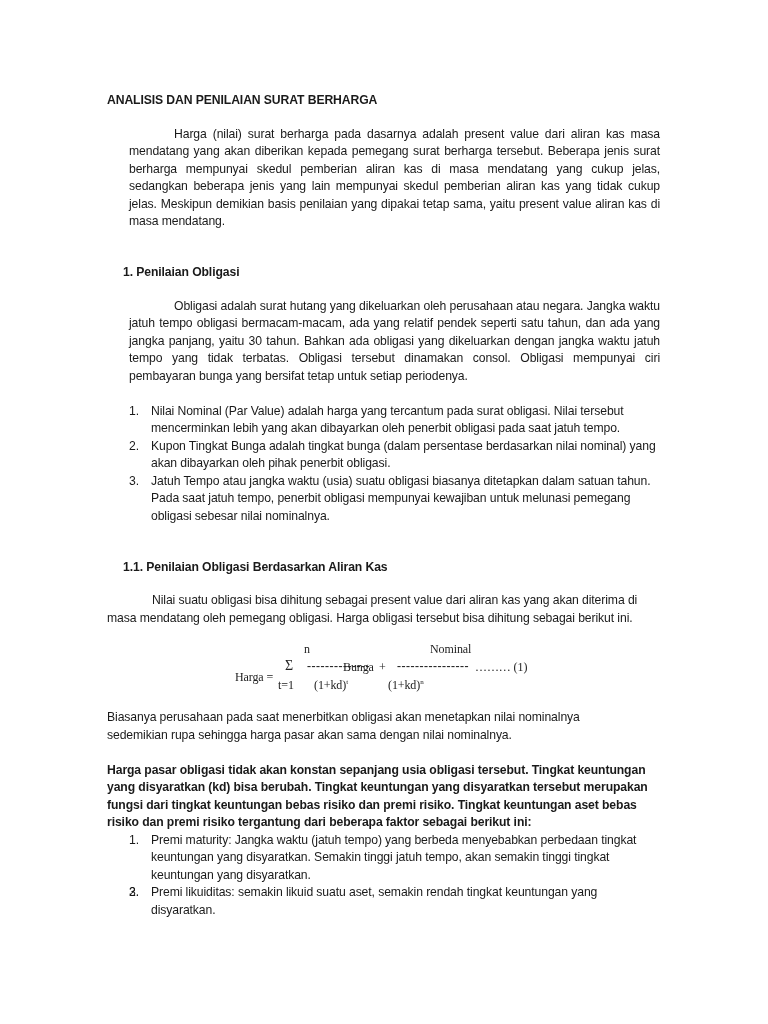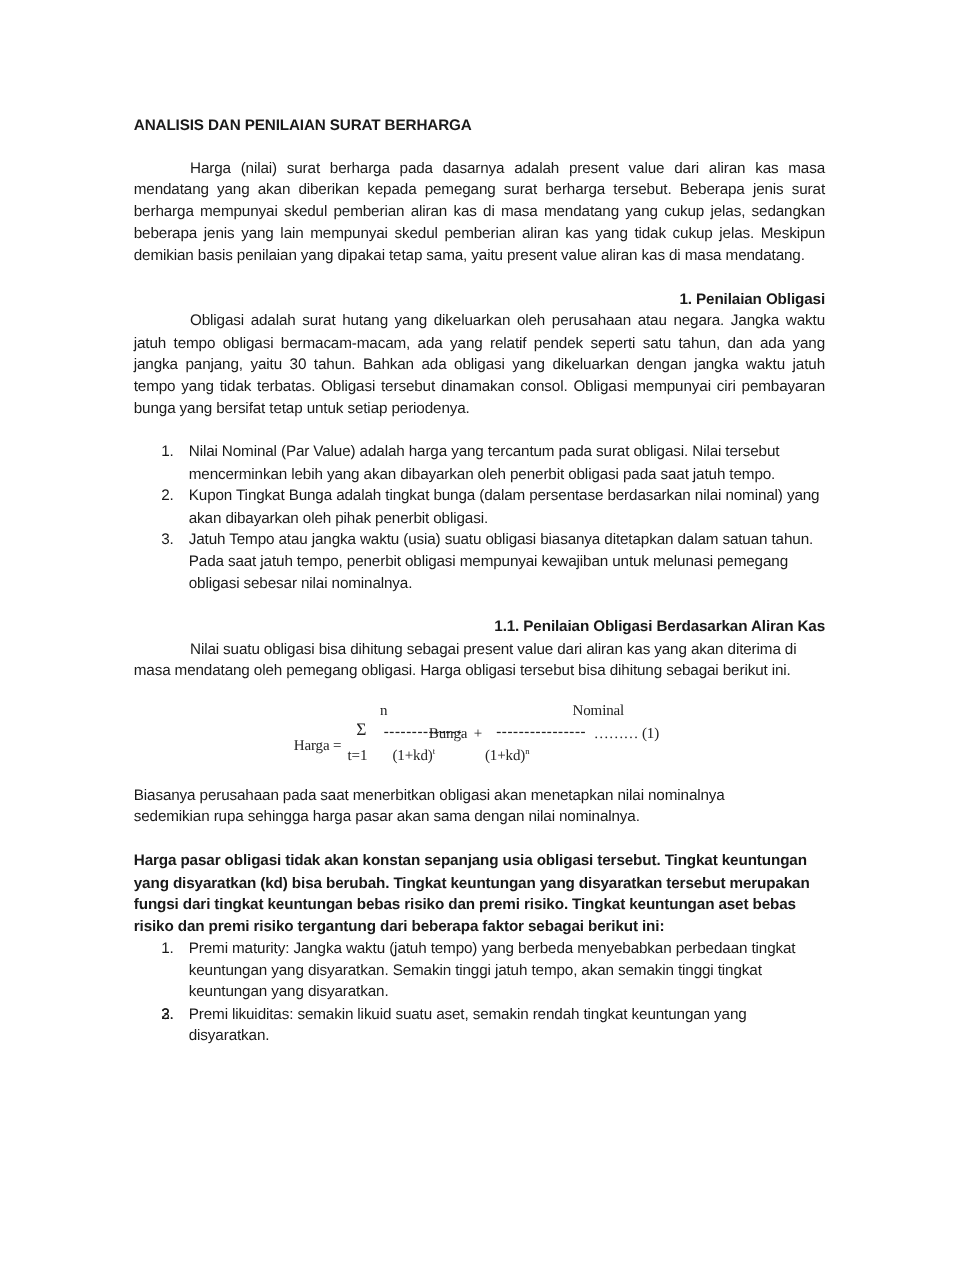--- a/index.html
+++ b/index.html
@@ -29,28 +29,28 @@
       font-weight: bold;
       font-size: 12.2px;
       margin: 0 0 16px 0;
       line-height: 17.5px;
     }
     p {
       margin: 0;
     }
     .justify {
       text-align: justify;
+      margin-left: 22px;
     }
     .indent {
       text-indent: 45px;
     }
     .section-head {
       font-weight: bold;
-      margin: 0;
-      text-align: right;
+      margin: 16px;
     }
     .gap {
       height: 17.5px;
     }
     .gap-sm {
       height: 12px;
     }
     ol.terms {
       list-style: none;
       margin: 0;
@@ -74,21 +74,21 @@
       font-family: "Liberation Serif", serif;
       font-size: 12px;
       color: #222;
     }
     .formula span {
       position: absolute;
       white-space: nowrap;
     }
     .f-n { left: 79px; top: 2px; }
     .f-bunga { left: 118px; top: 20px; }
-    .f-nominal { left: 205px; top: 2px; margin-left: 28px; }
+    .f-nominal { left: 205px; top: 2px; }
     .f-harga { left: 10px; top: 30px; }
     .f-sigma { left: 60px; top: 18px; font-size: 14px; }
     .f-dash1 { left: 82px; top: 19px; letter-spacing: 0.5px; font-weight: bold; }
     .f-plus { left: 154px; top: 20px; }
     .f-dash2 { left: 172px; top: 19px; letter-spacing: 0.5px; font-weight: bold; }
     .f-dots { left: 250px; top: 20px; }
     .f-t1 { left: 53px; top: 38px; }
     .f-den1 { left: 89px; top: 38px; }
     .f-den2 { left: 163px; top: 38px; }
     sup { font-size: 7px; vertical-align: 5px; line-height: 0; }

